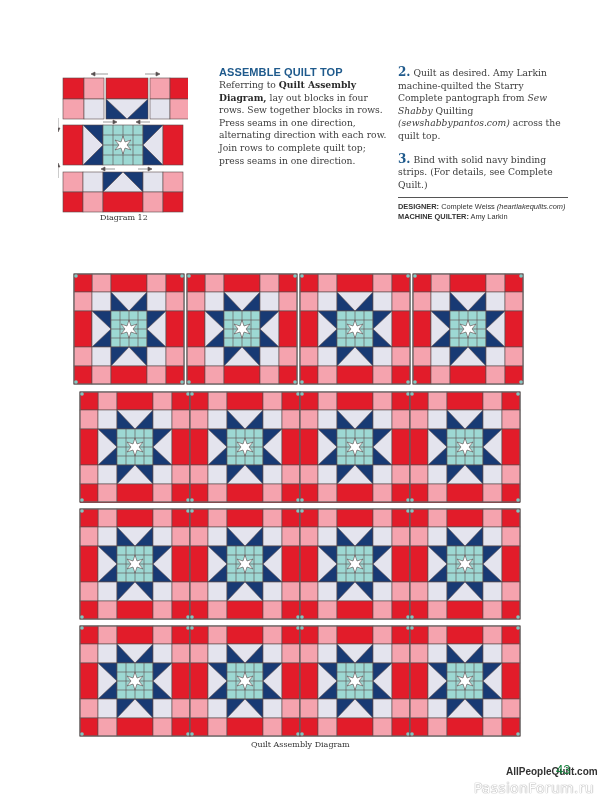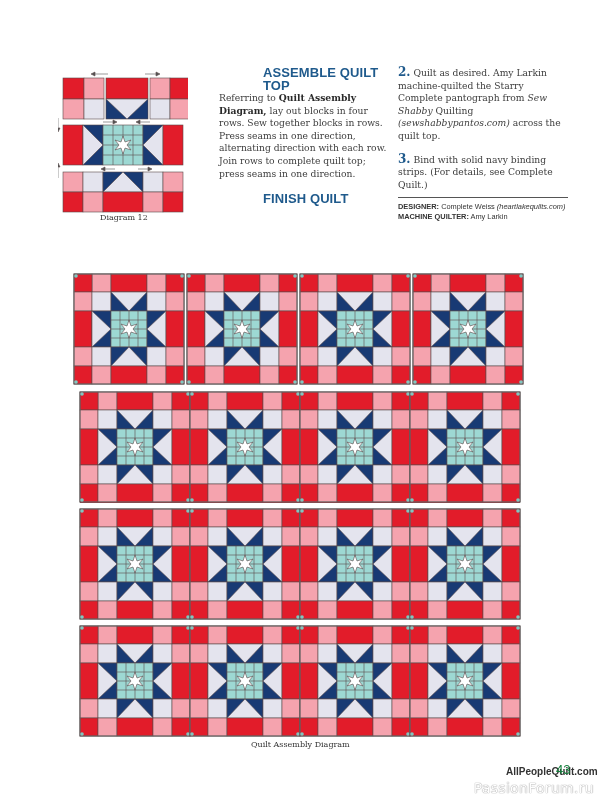--- a/index.html
+++ b/index.html
@@ -1,18 +1,18 @@
 <!DOCTYPE html>
 <html><head>
 <meta charset="utf-8">
 <style>
   html,body{margin:0;padding:0;background:#fff;}
   body{width:600px;height:800px;position:relative;overflow:hidden;font-family:"DejaVu Serif",serif;color:#3a3a3a;}
   .col{position:absolute;font-size:9.2px;line-height:12.6px;color:#3d3d3d;}
-  .head{font-family:"Liberation Sans",sans-serif;font-weight:bold;color:#1f5a8c;font-size:13px;line-height:13px;letter-spacing:.1px;margin-left:44px;}
+  .head{font-family:"Liberation Sans",sans-serif;font-weight:bold;color:#1f5a8c;font-size:11px;line-height:13px;letter-spacing:.1px;}
   .num{font-family:"DejaVu Serif",serif;font-weight:bold;color:#1f5a8c;font-size:12px;}
   b{color:#2a2a2a;}
   i{font-style:italic;}
   .credits{font-family:"Liberation Sans",sans-serif;font-size:7.4px;line-height:10px;color:#333;border-top:1.2px solid #555;padding-top:4px;margin-top:6px;}
   .credits .lbl{font-weight:bold;margin-top:24px;}
   .caption{position:absolute;font-family:"DejaVu Serif",serif;font-size:8px;font-weight:normal;color:#333;}
   .footer{position:absolute;font-family:"Liberation Sans",sans-serif;}
   svg{position:absolute;}
   .wm{position:absolute;right:6px;bottom:4px;font-family:"DejaVu Sans",sans-serif;font-size:14px;color:#fff;text-shadow:0 0 1px #999,0 0 1px #999;letter-spacing:.3px;}
 </style>
@@ -79,21 +79,20 @@
     <rect x="45" y="122" width="40" height="20" fill="#e21c2a"></rect>
     <rect x="85" y="122" width="20" height="20" fill="#f5a3ae"></rect>
       <rect x="105" y="122" width="20" height="20" fill="#e21c2a"></rect>
   </g>
 </svg>
 <div class="caption" style="left:100px;top:213px;font-weight:normal;">Diagram 12</div>
 
 <div class="col" style="left:219px;top:66px;width:168px;">
   <div class="head">ASSEMBLE QUILT TOP</div>
   <div><span>Referring to </span><b>Quilt Assembly Diagram,</b><span> lay out blocks in four rows. Sew together blocks in rows. Press seams in one direction, alternating direction with each row. Join rows to complete quilt top; press seams in one direction.</span></div>
-  <div class="head" style="margin-top:12px;">FINISH QUILT</div>
 </div>
 
 <div class="col" style="left:398px;top:66px;width:170px;">
   <div><span class="num">2.</span><span> Quilt as desired. Amy Larkin machine-quilted the Starry Complete pantograph from </span><i>Sew Shabby</i><span> Quilting </span><i>(sewshabbypantos.com)</i><span> across the quilt top.</span></div>
   <div style="margin-top:10px;"><span class="num">3.</span><span> Bind with solid navy binding strips. (For details, see Complete Quilt.)</span></div>
   <div class="credits">
     <div><span class="lbl">DESIGNER:</span><span> Complete Weiss </span><i>(heartlakequilts.com)</i></div>
     <div><span class="lbl">MACHINE QUILTER:</span><span> Amy Larkin</span></div>
   </div>
 </div>

